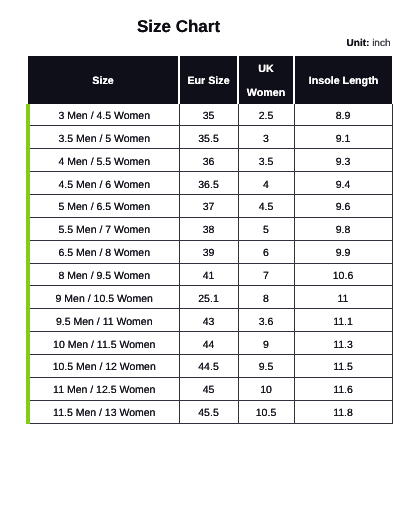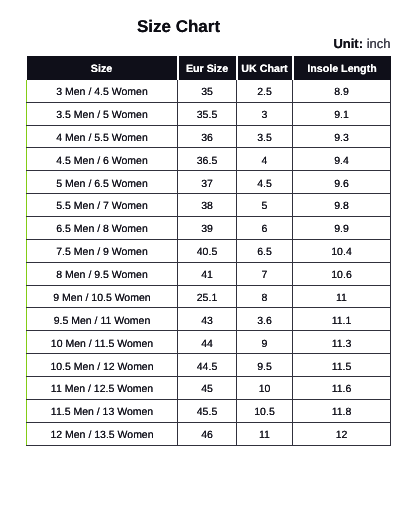--- a/index.html
+++ b/index.html
@@ -33,21 +33,21 @@
     font-weight: bold;
     color: #0d0d14;
     text-shadow: 0 0 0.25px #0d0d14;
     line-height: 19px;
     letter-spacing: 0px;
   }
   .unit-line {
     position: absolute;
     right: 25.5px;
     top: 39px;
-    font-size: 13px;
+    font-size: 10px;
     color: #3b3b47;
     text-shadow: 0 0 0.3px currentColor;
     line-height: 10px;
     white-space: nowrap;
     text-align: center;
   }
   .unit-label {
     font-weight: bold;
     color: #111119;
   }
@@ -83,21 +83,21 @@
     color: #14141e;
     text-shadow: 0 0 0.3px #14141e;
     height: 21.86px;
     line-height: 21.86px;
     text-align: center;
     padding: 0;
     vertical-align: middle;
     border: 1px solid #31313d;
     border-top: 0;
   }
-  table.size-table tr td:first-child { border-left: 1px solid #84cc16; }
+  table.size-table tr td:first-child { border-left: 4px solid #84cc16; }
   table.size-table th > span {
     display: inline-block;
     position: relative;
     top: 1.8px;
   }
   table.size-table td > span {
     display: inline-block;
     position: relative;
     top: 2.4px;
   }
@@ -121,21 +121,21 @@
     <colgroup>
       <col class="c1">
         <col class="c2">
         <col class="c3">
         <col class="c4">
     </colgroup>
     <thead>
       <tr>
         <th><span>Size</span></th>
         <th><span>Eur Size</span></th>
-        <th><span>UK Chart</span></th>
+        <th><span>UK Women</span></th>
         <th><span>Insole Length</span></th>
       </tr>
     </thead>
     <tbody>
       <tr>
         <td><span>3 Men / 4.5 Women</span></td>
         <td><span>35</span></td>
         <td><span>2.5</span></td>
         <td><span>8.9</span></td>
       </tr>
@@ -169,26 +169,20 @@
         <td><span>5</span></td>
         <td><span>9.8</span></td>
       </tr>
       <tr>
         <td><span>6.5 Men / 8 Women</span></td>
         <td><span>39</span></td>
         <td><span>6</span></td>
         <td><span>9.9</span></td>
       </tr>
       <tr>
-        <td><span>7.5 Men / 9 Women</span></td>
-        <td><span>40.5</span></td>
-        <td><span>6.5</span></td>
-        <td><span>10.4</span></td>
-      </tr>
-      <tr>
         <td><span>8 Men / 9.5 Women</span></td>
         <td><span>41</span></td>
         <td><span>7</span></td>
         <td><span>10.6</span></td>
       </tr>
       <tr>
         <td><span>9 Men / 10.5 Women</span></td>
         <td><span>25.1</span></td>
         <td><span>8</span></td>
         <td><span>11</span></td>
@@ -216,22 +210,16 @@
         <td><span>45</span></td>
         <td><span>10</span></td>
         <td><span>11.6</span></td>
       </tr>
       <tr>
         <td><span>11.5 Men / 13 Women</span></td>
         <td><span>45.5</span></td>
         <td><span>10.5</span></td>
         <td><span>11.8</span></td>
       </tr>
-      <tr>
-        <td><span>12 Men / 13.5 Women</span></td>
-        <td><span>46</span></td>
-        <td><span>11</span></td>
-        <td><span>12</span></td>
-      </tr>
     </tbody>
   </table>
 
 </div>
 
 </body></html>

